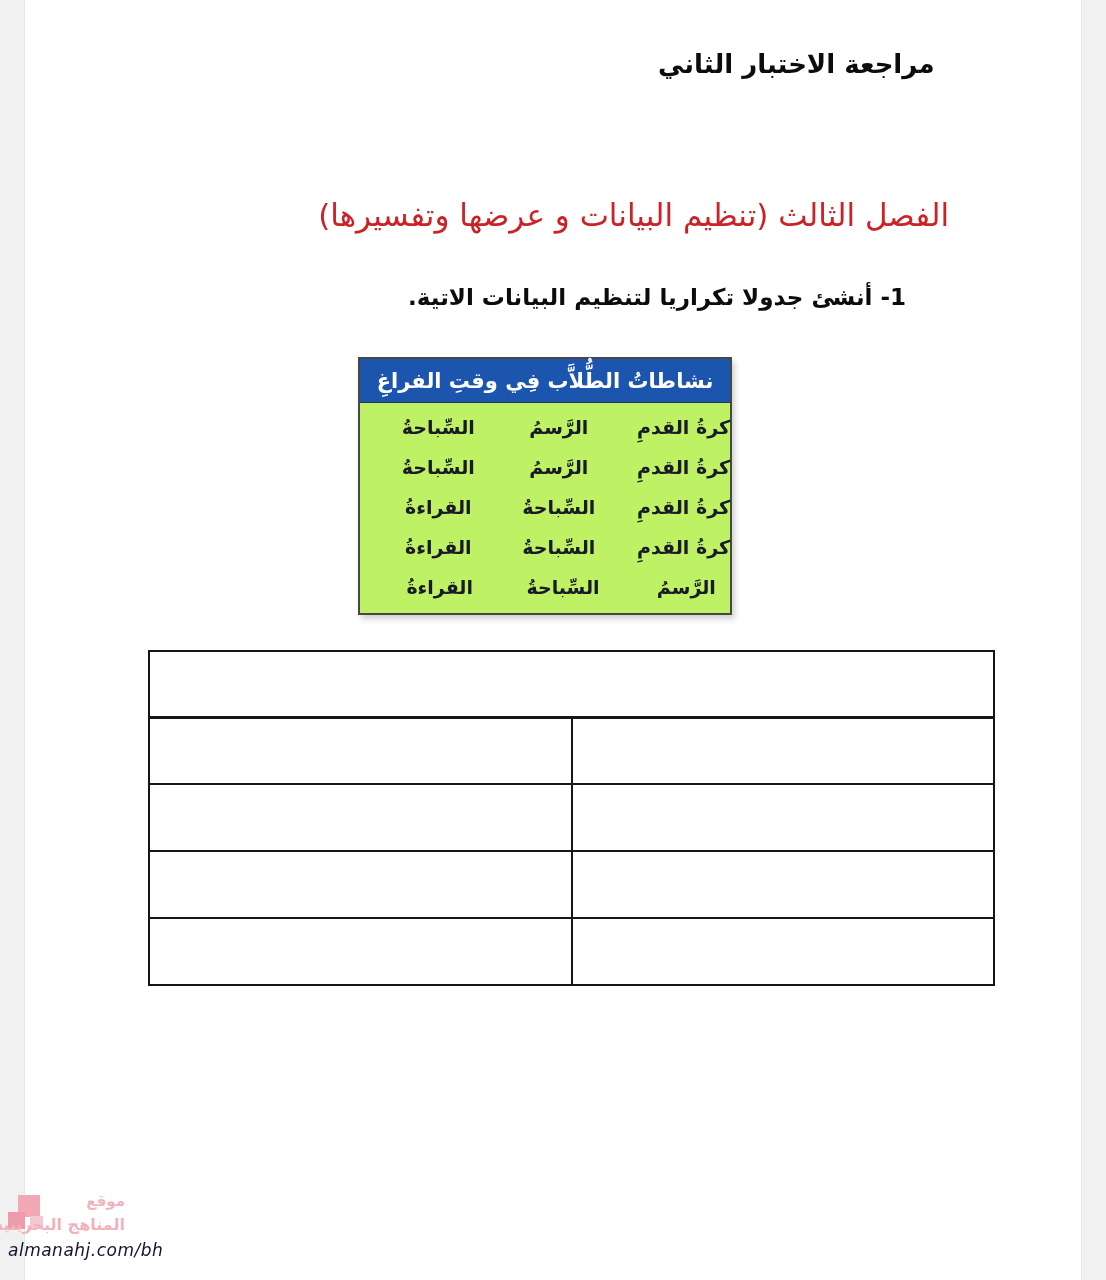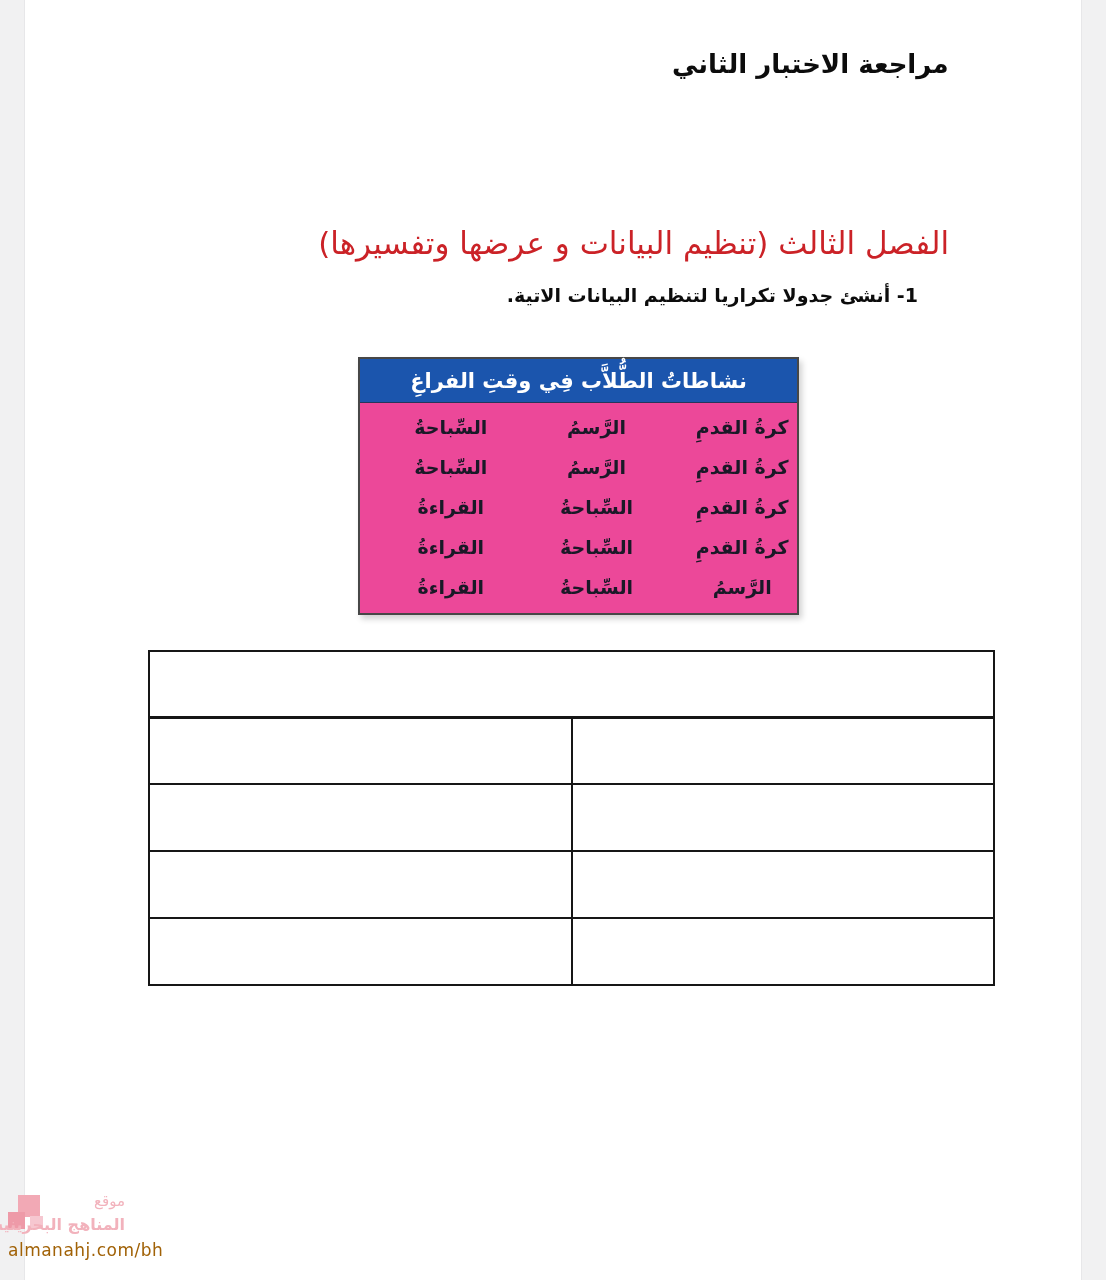--- a/index.html
+++ b/index.html
@@ -16,46 +16,46 @@
   .gutter.left  { left: 0; width: 25px; border-right: 1px solid #e7e7e9; }
   .gutter.right { left: 1081px; width: 25px; border-left: 1px solid #e7e7e9; }
 
   .page {
     position: absolute; left: 25px; top: 0; width: 1056px; height: 1280px;
     background: #ffffff; z-index: 1;
   }
 
   
   .doc-header {
-    position: absolute; left: 647px; top: 44px;
+    position: absolute; left: 633px; top: 44px;
     direction: rtl; text-align: left;
     font-weight: bold; font-size: 26px; line-height: 40px; color: #0c0c0c;
     white-space: nowrap;
   }
 
   
   .chapter-title {
     position: absolute; right: 132px; top: 197px;
     direction: rtl; text-align: right;
-    font-size: 31px; color: #cb2227; white-space: nowrap; margin-top: 28px;
+    font-size: 31px; color: #cb2227; white-space: nowrap;
   }
 
   
   .question-line {
-    position: absolute; right: 163px; top: 284px;
+    position: absolute; right: 175px; top: 284px;
     direction: rtl; text-align: right;
-    font-size: 19px; font-weight: bold; color: #0c0c0c; white-space: nowrap;
+    font-size: 23px; font-weight: bold; color: #0c0c0c; white-space: nowrap;
   }
 
   
   .activity-table {
-    position: absolute; left: 333px; top: 357px; width: 441px;
+    position: absolute; left: 333px; top: 357px; width: 374px;
     border: 2px solid #474747;
     box-shadow: 3px 4px 6px rgba(0,0,0,0.18);
-    background: #ec4899;
+    background: #bef264;
   }
   .activity-title {
     height: 44px; background: #1b55ad; color: #ffffff;
     display: flex; align-items: center; justify-content: center;
     font-size: 21px; font-weight: bold; direction: rtl;
     border-bottom: 1px solid #24365c;
   }
   .activity-body { direction: rtl; padding: 4px 0 6px 0; }
   .a-row { display: flex; height: 40px; }
   .a-cell {
@@ -77,25 +77,25 @@
   .answer-table tr { height: 67px; }
   .answer-table tr.head { height: 66px; }
 
   
   .watermark { position: absolute; left: 8px; top: 1190px; width: 142px; z-index: 4; }
   .wm-sq { position: absolute; }
   .wm-sq.s1 { left: 10px; top: 5px;  width: 22px; height: 22px; background: #f2a9b5; }
   .wm-sq.s2 { left: 0px;  top: 22px; width: 17px; height: 17px; background: #ee9aa8; }
   .wm-sq.s3 { left: 22px; top: 26px; width: 13px; height: 13px; background: #f6c7d0; }
   .wm-text { position: relative; direction: rtl; text-align: right; color: #f2b2bc; }
-  .wm-line1 { font-size: 15px; font-weight: normal; margin-left: 0; padding-left: 25px; direction: rtl;
+  .wm-line1 { font-size: 15px; font-weight: bold; margin-left: 0; padding-left: 25px; direction: rtl;
               text-align: right; margin-right: 25px; line-height: 22px; }
   .wm-line2 { font-size: 16px; font-weight: bold; margin-right: 25px; line-height: 26px; white-space: nowrap; }
-  .wm-line3 { font-size: 17px; color: #a16207; direction: ltr; text-align: left;
-              margin-top: 2px; line-height: 20px; white-space: nowrap; letter-spacing: 0.5px; }
+  .wm-line3 { font-size: 17px; color: #0f172a; direction: ltr; text-align: left;
+              margin-top: 2px; line-height: 20px; white-space: nowrap; letter-spacing: 0.5px; font-style: italic; }
 </style>
 </head>
 <body>
 
 <div class="gutter left"></div>
 <div class="gutter right"></div>
 
 <div class="page">
 
   <div class="doc-header">

